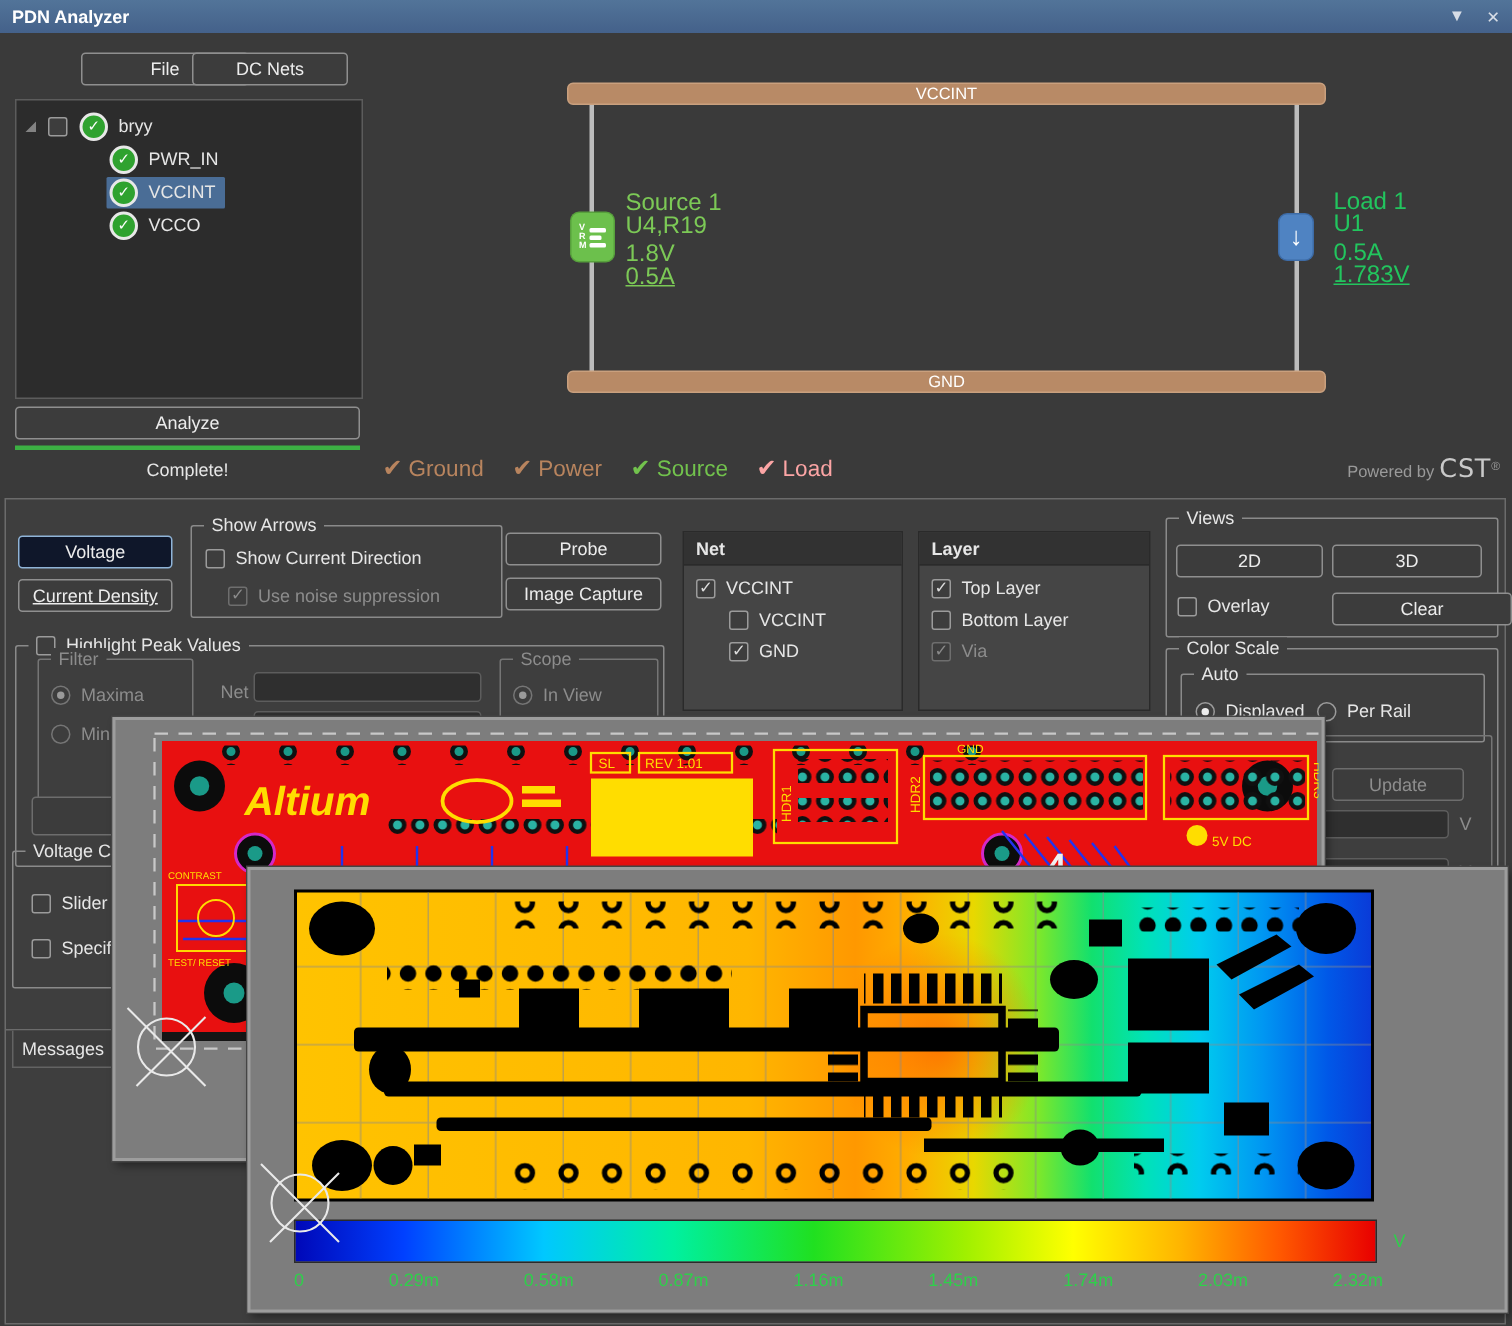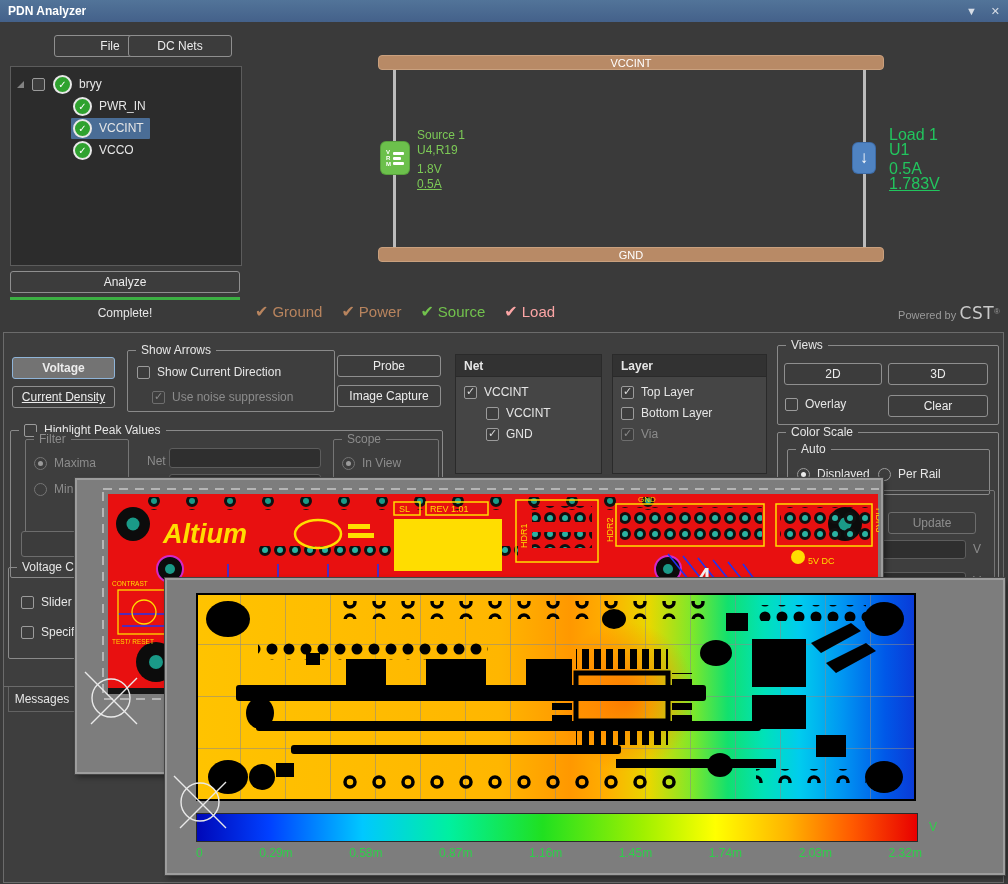--- a/index.html
+++ b/index.html
@@ -8,21 +8,21 @@
        color:#e6e6e6;font-size:12px;-webkit-font-smoothing:antialiased;}
   .abs{position:absolute;}
   
   .titlebar{left:0;top:0;width:1008px;height:22px;background:linear-gradient(#527499,#44618a);
             display:flex;align-items:center;padding:0 8px;box-sizing:border-box;}
   .titlebar .t{font-weight:bold;font-size:12px;color:#fff;flex:1;}
   .tb-ico{color:#d7dde6;font-size:11px;margin-left:14px;cursor:default;}
   
   .btn{background:#3c3c3c;border:1px solid #8f8f8f;border-radius:3px;color:#ececec;
        display:flex;align-items:center;justify-content:center;font-size:12px;box-sizing:border-box;}
-  .btn.sel{background:#737373;border-color:#8fb4d8;font-weight:bold;}
+  .btn.sel{background:#0f172a;border-color:#8fb4d8;}
   .btn.dis{border-color:#6d6d6d;color:#8e8e8e;}
   
   .treebox{background:#2c2c2c;border:1px solid #5c5c5c;}
   .trow{display:flex;align-items:center;height:22px;}
   .chk-ic{width:15px;height:15px;border-radius:50%;background:#2fa22f;border:2px solid #e8e8e8;
           color:#fff;font-size:10px;font-weight:bold;display:flex;align-items:center;justify-content:center;flex:0 0 auto;}
   .sel-hl{background:#4a6d96;display:flex;align-items:center;padding:1px 6px 1px 2px;border-radius:1px;}
   .expander{width:0;height:0;border-left:7px solid transparent;border-bottom:7px solid #9a9a9a;opacity:.8;}
   
   .cb{width:13px;height:13px;background:#3d3d3d;border:1px solid #9b9b9b;border-radius:2px;
@@ -49,21 +49,21 @@
   .busbar{background:#b88a66;border:1px solid #c9a07e;border-radius:4px;color:#fff;
           display:flex;align-items:center;justify-content:center;font-size:11px;}
   .wire{width:3px;background:#bcbcbc;}
   .vrm{width:28px;height:32px;background:#6cc04c;border-radius:5px;display:flex;align-items:center;
        justify-content:center;gap:2px;box-shadow:0 0 0 1px #57a03c;}
   .vrm .vl{display:flex;flex-direction:column;font-size:6px;line-height:6px;color:#fff;font-weight:bold;}
   .vrm .bars{display:flex;flex-direction:column;gap:2px;}
   .vrm .bars i{display:block;height:3px;background:#fff;border-radius:1px;}
   .loadn{width:22px;height:30px;background:#4f83c2;border-radius:5px;display:flex;align-items:center;
          justify-content:center;color:#fff;font-size:17px;font-weight:bold;box-shadow:0 0 0 1px #3d6ba6;}
-  .src-t{color:#7cc956;font-size:12px;line-height:15px;}
+  .src-t{color:#7cc956;font-size:16px;line-height:15px;}
   .load-t{color:#22c55e;font-size:16px;line-height:15px;}
   .und{text-decoration:underline;}
   .legend{display:flex;gap:19px;align-items:center;font-size:15px;}
   .legend .chk{font-size:16px;margin-right:4px;}
   .c-tan{color:#b8845e;} .c-grn{color:#72c24d;} .c-blu{color:#fca5a5;}
   .cst .pb{color:#9a9a9a;font-size:11px;} .cst .b{color:#c9c9c9;font-size:17px;font-family:"DejaVu Sans",sans-serif;letter-spacing:.5px;}
   .cst .r{color:#9a9a9a;font-size:8px;vertical-align:super;}
   
   .bpanel{left:3px;top:332px;width:1001px;height:551px;border:1px solid #6b6b6b;background:#3e3e3e;box-sizing:border-box;}
   .hline{height:1px;background:#6b6b6b;}
@@ -212,21 +212,21 @@
 </div>
 
 <div class="abs grp" style="left:777px;top:345px;width:222px;height:80px;">
   <span class="glab">Views</span>
   <div class="btn" style="position:absolute;left:6px;top:17px;width:98px;height:22px;">2D</div>
   <div class="btn" style="position:absolute;left:110px;top:17px;width:100px;height:22px;">3D</div>
   <div class="lblrow" style="position:absolute;left:7px;top:51px;">
     <span class="cb"></span>
     <span>Overlay</span>
   </div>
-  <div class="btn" style="position:absolute;left:110px;top:49px;width:100px;height:22px;">Clear</div>
+  <div class="btn" style="position:absolute;left:110px;top:49px;width:120px;height:22px;">Clear</div>
 </div>
 
 <div class="abs grp" style="left:777px;top:432px;width:222px;height:178px;">
   <span class="glab">Color Scale</span>
   <div class="grp" style="position:absolute;left:9px;top:16px;width:203px;height:46px;">
     <span class="glab">Auto</span>
     <div class="lblrow" style="position:absolute;left:9px;top:17px;">
       <span class="rad on"></span>
       <span>Displayed</span>
     </div>

